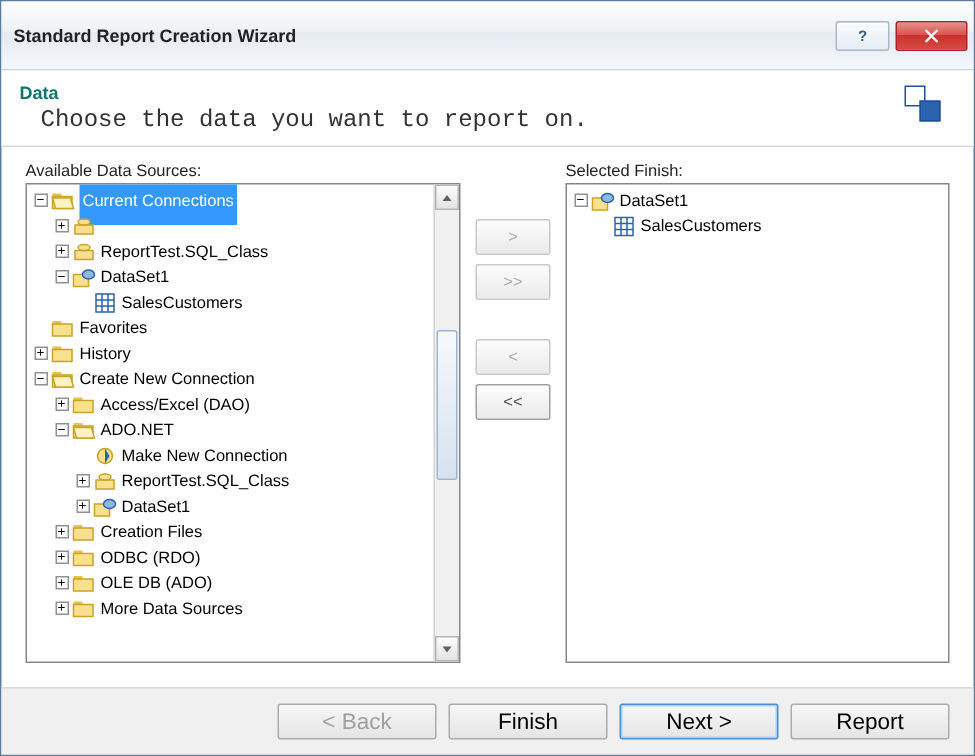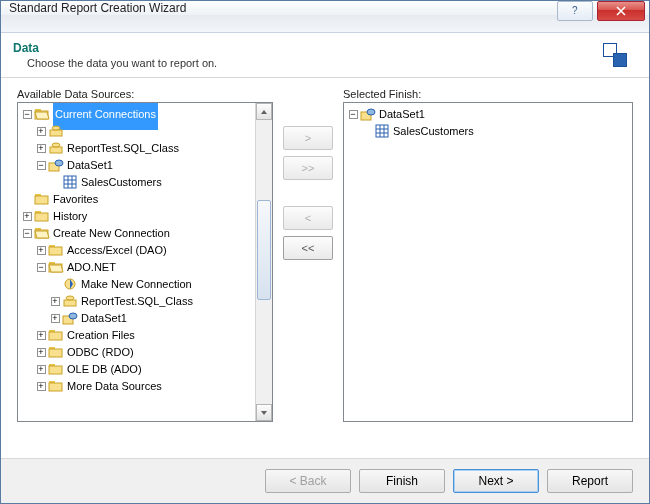--- a/index.html
+++ b/index.html
@@ -1,37 +1,37 @@
 <!DOCTYPE html>
 <html><head>
 <meta charset="utf-8">
 <style>
   * { box-sizing: border-box; font-family: "Segoe UI", Tahoma, sans-serif; }
   html, body { margin: 0; padding: 0; }
   body { width: 650px; height: 504px; background: #fff; overflow: hidden; }
 
   .window { width: 650px; height: 504px; border: 1px solid #5a7ca0; background: #fff; display: flex; flex-direction: column; }
 
-  .titlebar { height: 32px; background: linear-gradient(#fdfefe, #eef2f6 45%, #e6ebf1 46%, #f3f6fa); display: flex; padding: 0 0 0 8px; border-bottom: 1px solid #c7d3e0; }
+  .titlebar { height: 46px; background: linear-gradient(#fdfefe, #eef2f6 45%, #e6ebf1 46%, #f3f6fa); display: flex; align-items: center; padding: 0 0 0 8px; border-bottom: 1px solid #c7d3e0; font-weight: bold; }
   .titlebar .title { font-size: 12px; color: #222; flex: 1; }
   .titlebar .tbtn { width: 36px; height: 20px; margin-left: 0; display: flex; align-items: center; justify-content: center; border: 1px solid #a9b8cb; border-radius: 2px; background: linear-gradient(#fafcfe,#e4ecf5); margin-right: 4px; cursor: pointer; }
   .titlebar .close { width: 48px; height: 20px; background: linear-gradient(#e7918a,#d9534f 45%,#c9302c 46%,#d84a44); border: 1px solid #a23; color: #fff; font-weight: bold; border-radius: 2px; margin-right: 4px; }
   .titlebar .tbtn svg { width: 12px; height: 12px; }
 
   .header { padding: 8px 12px; border-bottom: 1px solid #d8d8d8; background: #fff; display:flex; align-items:flex-start;}
   .header .ht { flex:1; }
   .header .ht .h1 { font-size: 12px; font-weight: bold; color: #0f766e; }
-  .header .ht .h2 { font-size: 11px; color: #333; padding-left: 14px; margin-top:2px;}
+  .header .ht .h2 { font-size: 16px; color: #333; padding-left: 14px; margin-top:2px;font-family:Liberation Mono, monospace;}
   .header .decor { width:26px; height:26px; position:relative; margin-right:8px; margin-top:2px;}
   .header .decor .sq { position:absolute; width:14px; height:14px; border:1px solid #1a4f9c; background:#fff;}
   .header .decor .sq2 { left:10px; top:10px; background:#2a63b0; border-color:#1a4f9c;}
 
   .body { flex: 1; padding: 10px 16px 4px 16px; display: flex; }
   .col { display: flex; flex-direction: column; }
-  .col.left { width: 256px; }
+  .col.left { width: 290px; }
   .col.mid { width: 70px; align-items: center; justify-content: flex-start; padding-top: 38px; }
   .col.right { flex: 1; }
 
   .lbl { font-size: 11px; color: #222; margin-bottom: 2px; }
   .tree-wrap { border: 1px solid #828790; background: #fff; height: 320px; position: relative; overflow:hidden;}
   .tree { font-size: 11px; padding: 2px 0 2px 2px; height:100%; overflow:hidden;}
   .scroll { position:absolute; right:0; top:0; bottom:0; width:17px; background:#f0f0f0; border-left:1px solid #d4d4d4; }
   .scroll .btn { height:17px; background:linear-gradient(#fdfdfd,#e3e3e3); border:1px solid #b5b5b5; display:flex; align-items:center; justify-content:center;}
   .scroll .track { position:absolute; top:17px; bottom:17px; left:0; right:0; }
   .scroll .thumb { position:absolute; left:1px; right:1px; background:linear-gradient(#f6f8fb,#d7e2ef); border:1px solid #9db6d4; border-radius:2px;}
@@ -44,21 +44,21 @@
   .in { width:14px; flex:0 0 14px; }
   .ic { width:16px; height:16px; flex:0 0 16px; margin-right:3px; display:inline-flex; align-items:center; justify-content:center; }
   .txt { color:#000; }
   .sel { background:#3399ff; color:#fff; padding:10px 2px; }
 
   .mbtn { width:50px; height:24px; margin-bottom:6px; background:linear-gradient(#fcfcfc,#eaeaea); border:1px solid #9f9f9f; border-radius:2px; font-size:11px; color:#555; cursor:pointer; }
   .mbtn:disabled { color:#b0b0b0; cursor:default; border-color:#c8c8c8; }
   .midgap { height:20px; }
 
   .footer { border-top:1px solid #d8d8d8; padding:10px 16px; display:flex; justify-content:flex-end; gap:8px; background:#f0f0f0;}
-  .fbtn { width:86px; height:24px; font-size:12px; border:1px solid #acacac; background:linear-gradient(#f7f7f7,#e5e5e5); border-radius:2px; cursor:pointer; }
+  .fbtn { width:106px; height:24px; font-size:15px; border:1px solid #acacac; background:linear-gradient(#f7f7f7,#e5e5e5); border-radius:2px; cursor:pointer; }
   .fbtn:disabled { color:#a0a0a0; cursor:default; }
   .fbtn.default { border-color:#4a90d9; box-shadow:0 0 0 1px #a7d0f2 inset; }
 
   
   .folder svg rect.tab { fill:#e8c44a; }
   .folder svg rect.body { fill:#f8e08e; stroke:#c9a227; }
   .folder.open svg polygon { fill:#fff3c4; stroke:#c9a227; }
   .ds svg rect { fill:#f8e08e; stroke:#c9a227; }
   .ds svg ellipse { fill:#8fb7e0; stroke:#2a63b0; }
   .tbl svg rect { fill:#fff; stroke:#2a63b0; }

